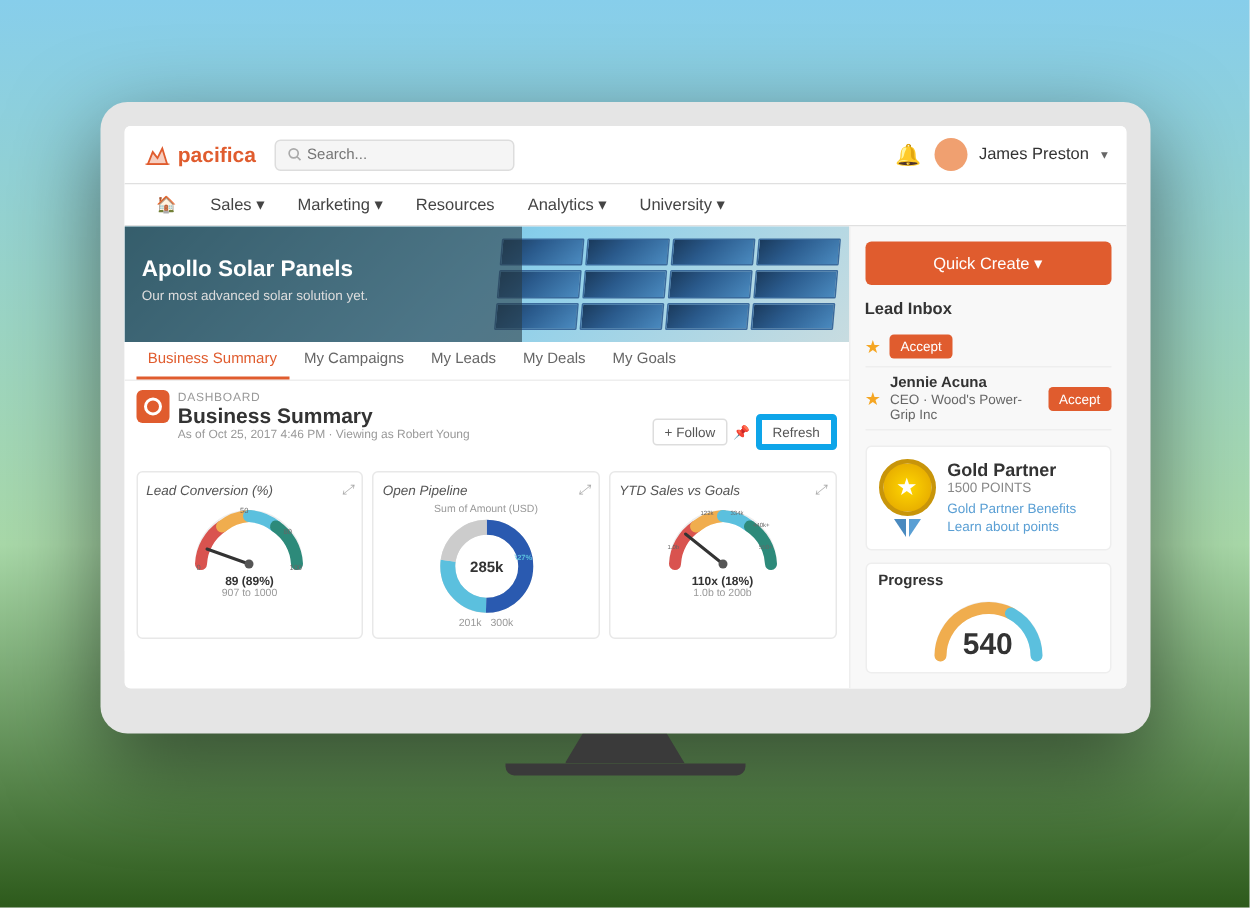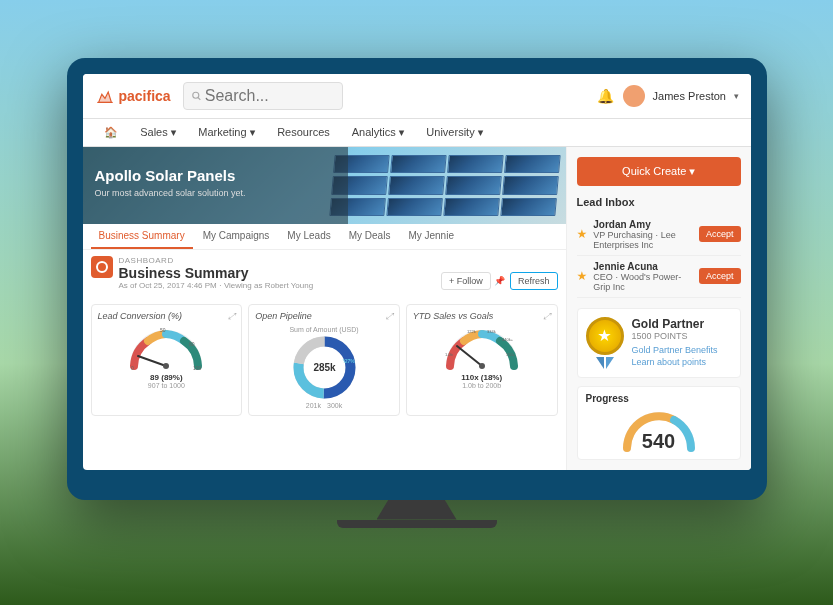--- a/index.html
+++ b/index.html
@@ -15,21 +15,21 @@
     }
 
     
     .monitor-wrapper {
       position: relative;
       width: 700px;
       margin-top: -20px;
     }
 
     .monitor-outer {
-      background: #0c4a6e;
+      background: #e5e5e5;
       border-radius: 18px;
       padding: 16px 16px 30px 16px;
       box-shadow: 0 20px 60px rgba(0,0,0,0.5);
     }
 
     .monitor-screen {
       background: #fff;
       border-radius: 4px;
       overflow: hidden;
       width: 100%;
@@ -72,21 +72,21 @@
       padding: 4px 8px;
       display: flex;
       align-items: center;
       gap: 4px;
       width: 160px;
     }
 
     .search-bar input {
       border: none;
       background: transparent;
-      font-size: 16px;
+      font-size: 10px;
       outline: none;
       color: #999;
       width: 100%;
     }
 
     .header-right {
       margin-left: auto;
       display: flex;
       align-items: center;
       gap: 8px;
@@ -297,21 +297,21 @@
       font-size: 9px;
       cursor: pointer;
       color: #555;
       display: flex;
       align-items: center;
       gap: 2px;
     }
 
     .btn-refresh {
       background: #fff;
-      border: 1px solid #0ea5e9;
+      border: 4px solid #0ea5e9;
       border-radius: 3px;
       padding: 3px 7px;
       font-size: 9px;
       cursor: pointer;
       color: #555;
     }
 
     
     .metrics-row {
       display: flex;
@@ -615,21 +615,21 @@
                 <div class="banner-title">Apollo Solar Panels</div>
                 <div class="banner-subtitle">Our most advanced solar solution yet.</div>
               </div>
             </div>
 
             <div class="tabs">
               <div class="tab active">Business Summary</div>
               <div class="tab">My Campaigns</div>
               <div class="tab">My Leads</div>
               <div class="tab">My Deals</div>
-              <div class="tab">My Jennie</div>
+              <div class="tab">My Goals</div>
             </div>
 
             <div class="dashboard-section">
               <div class="dashboard-header">
                 <div class="dashboard-icon">
                   <div class="dashboard-icon-inner"></div>
                 </div>
                 <div class="dashboard-title-area">
                   <div class="dashboard-label">DASHBOARD</div>
                   <div class="dashboard-title">Business Summary</div>
@@ -742,24 +742,20 @@
           </div>
 
           <div class="right-panel">
 
             <button class="quick-create-btn">Quick Create ▾</button>
 
             <div class="lead-inbox-title">Lead Inbox</div>
 
             <div class="lead-item">
               <span class="lead-star">★</span>
-              <div class="lead-info">
-                <div class="lead-name">Jordan Amy</div>
-                <div class="lead-company">VP Purchasing · Lee Enterprises Inc</div>
-              </div>
               <button class="accept-btn">Accept</button>
             </div>
 
             <div class="lead-item">
               <span class="lead-star">★</span>
               <div class="lead-info">
                 <div class="lead-name">Jennie Acuna</div>
                 <div class="lead-company">CEO · Wood's Power-Grip Inc</div>
               </div>
               <button class="accept-btn">Accept</button>

